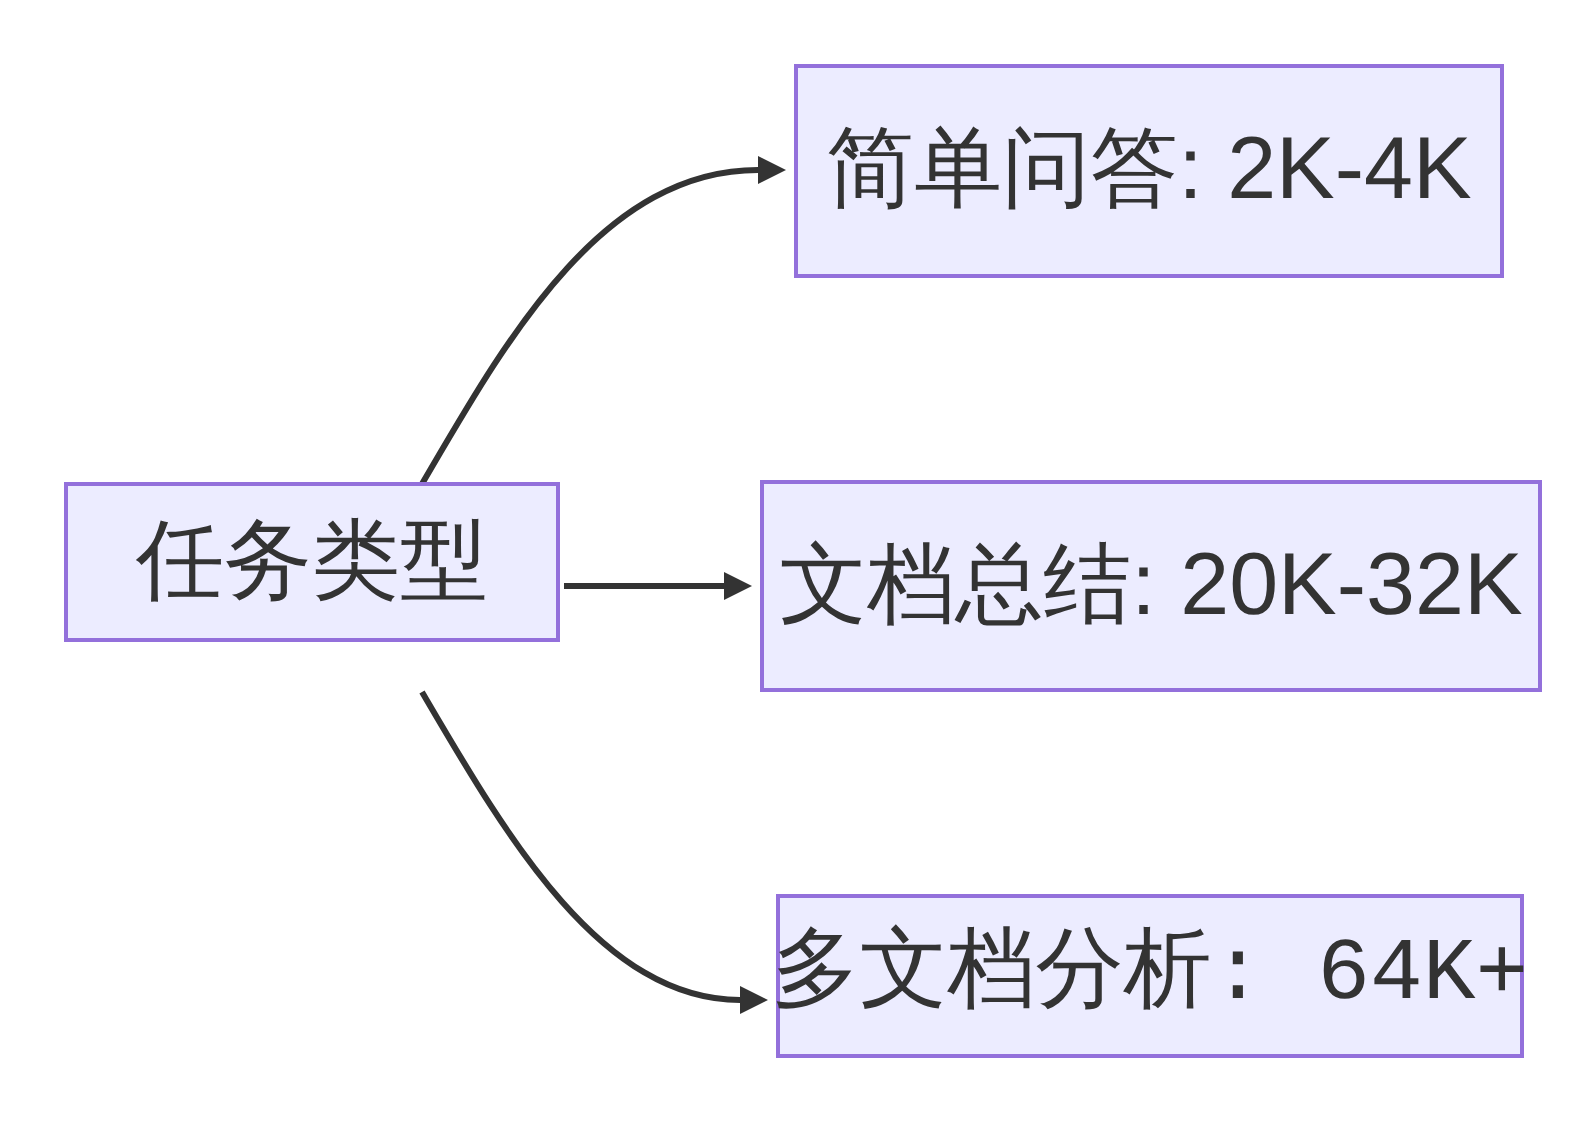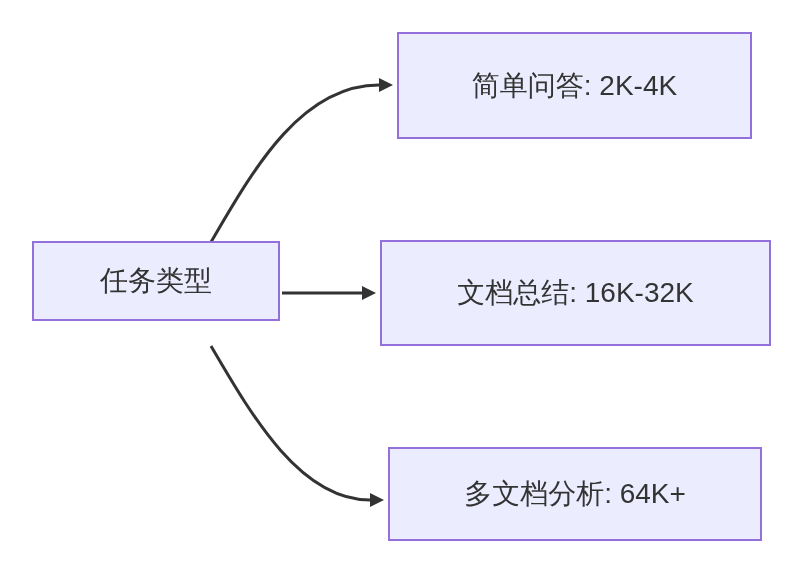--- a/index.html
+++ b/index.html
@@ -31,29 +31,29 @@
     position: absolute;
     box-sizing: border-box;
     background: #ECECFF;
     border: 2.5px solid #9370DB;
     display: flex;
     align-items: center;
     justify-content: center;
   }
   .node-label {
     color: #333333;
-    font-size: 28px;
+    font-size: 44px;
     line-height: 1.2;
     white-space: nowrap;
     text-align: center;
   }
   .node-root   { left: 32px;  top: 241px; width: 248px; height: 80px; }
   .node-child0 { left: 397px; top: 32px;  width: 355px; height: 107px; }
   .node-child1 { left: 380px; top: 240px; width: 391px; height: 106px; }
-  .node-child2 { left: 388px; top: 447px; width: 374px; height: 94px; }
+  .node-child2 { left: 388px; top: 447px; width: 374px; height: 82px; font-family: Liberation Mono, monospace; }
 </style>
 </head>
 <body>
 
 <div class="canvas">
 
   <svg class="edges-svg" viewBox="0 0 787 572" xmlns="http://www.w3.org/2000/svg">
     <defs>
       <marker id="arrowhead" viewBox="0 0 10 10" refX="0" refY="5" markerWidth="18" markerHeight="14" markerUnits="userSpaceOnUse" orient="auto">
         <path d="M 0 0 L 10 5 L 0 10 z" fill="#333333"></path>
@@ -66,20 +66,20 @@
 
   <div class="node node-root">
     <span class="node-label">任务类型</span>
   </div>
 
   <div class="node node-child0">
     <span class="node-label">简单问答: 2K-4K</span>
   </div>
 
   <div class="node node-child1">
-    <span class="node-label">文档总结: 16K-32K</span>
+    <span class="node-label">文档总结: 20K-32K</span>
   </div>
 
   <div class="node node-child2">
     <span class="node-label">多文档分析: 64K+</span>
   </div>
 
 </div>
 
 </body></html>

